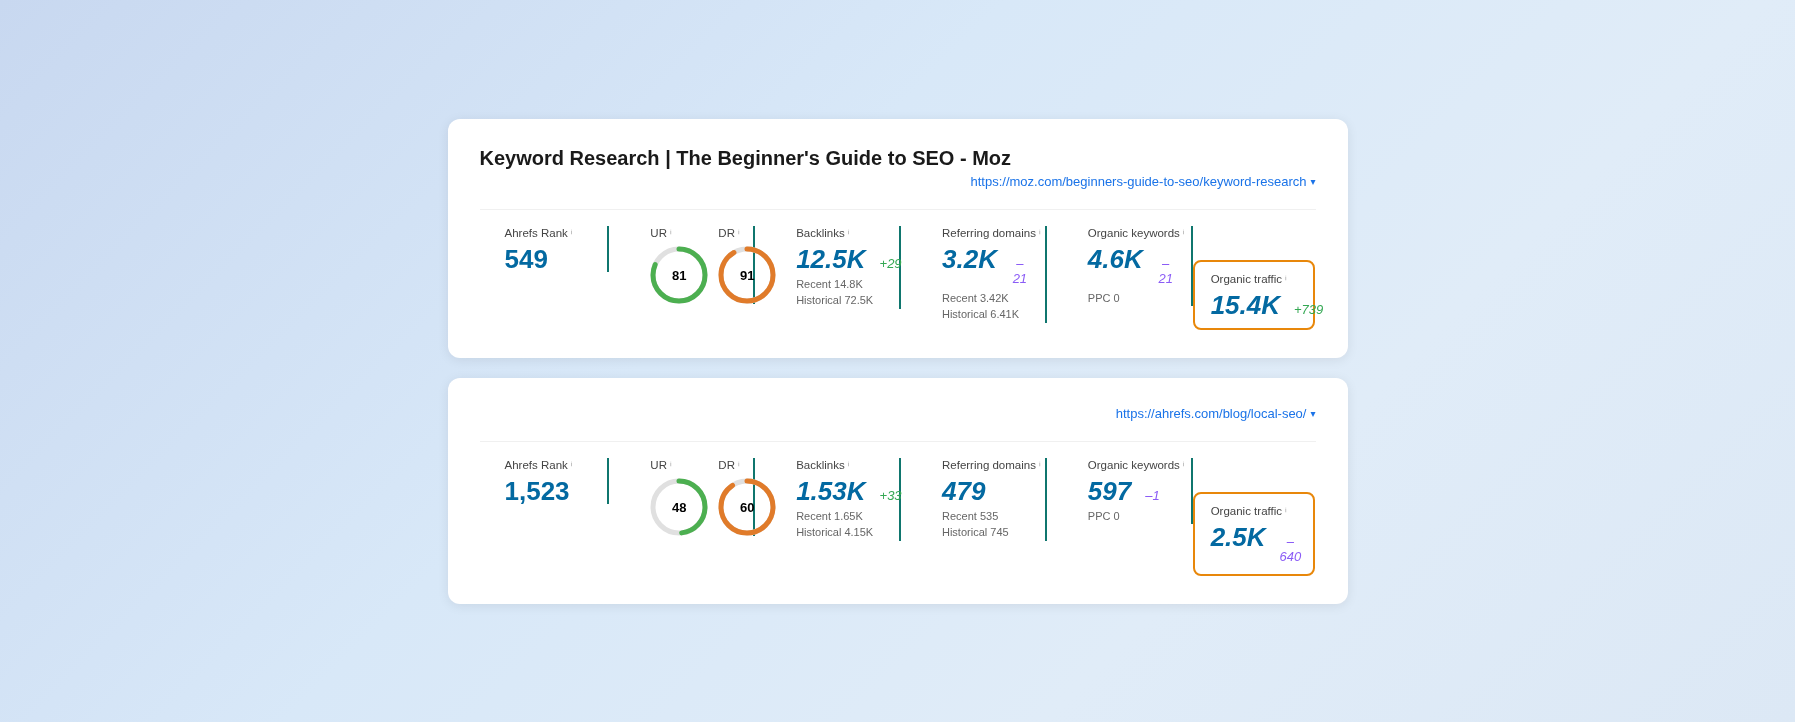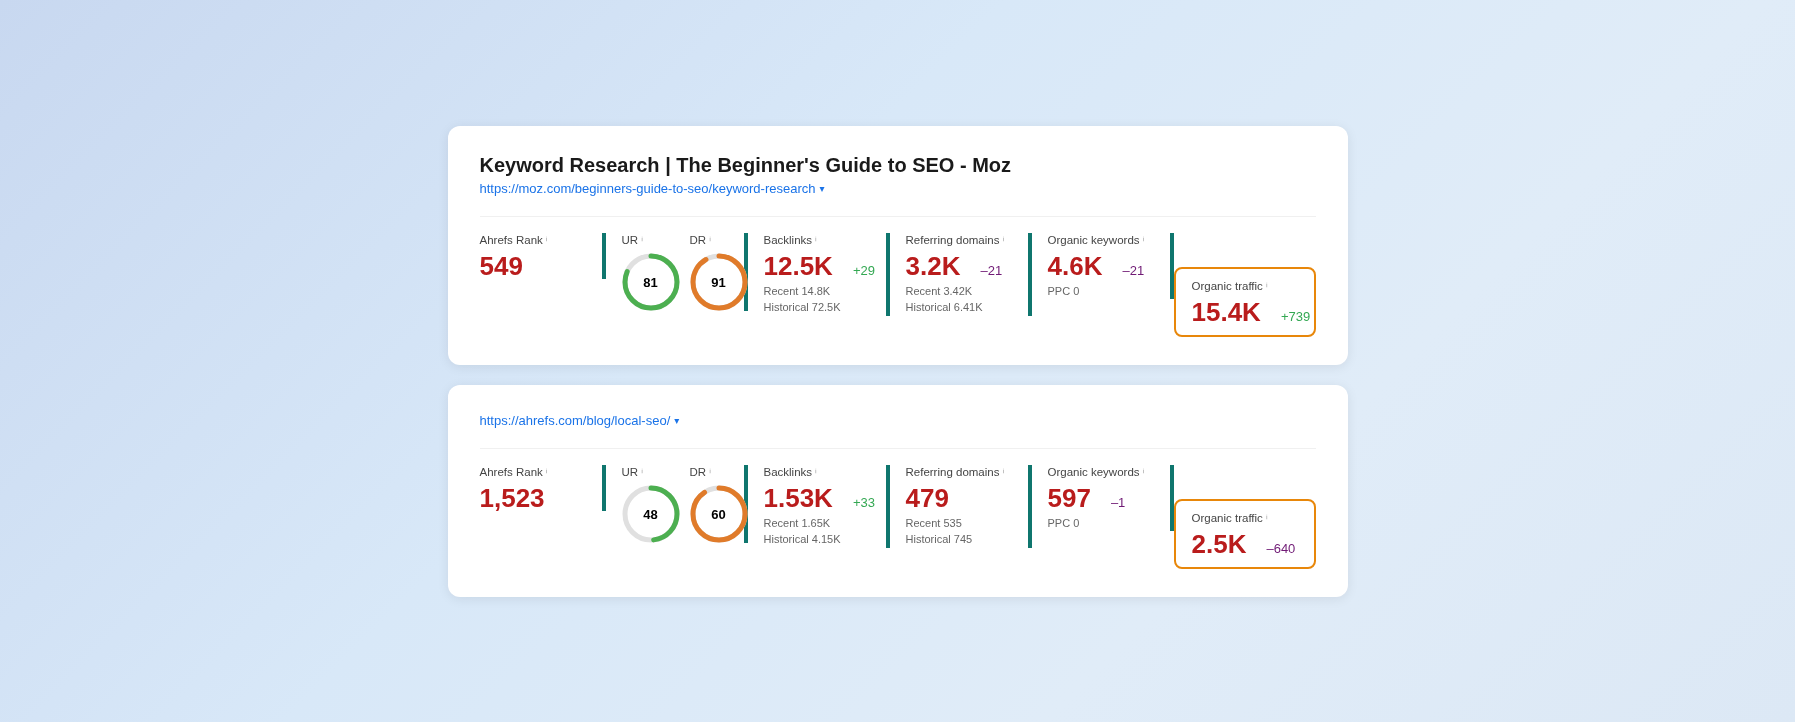--- a/index.html
+++ b/index.html
@@ -31,37 +31,39 @@
       margin-bottom: 4px;
     }
     .card-url {
       font-size: 13px;
       color: #1a73e8;
       display: flex;
       align-items: center;
       gap: 4px;
       margin-bottom: 20px;
       cursor: pointer;
+      justify-content: flex-end;
     }
     .card-url .chevron {
       font-size: 10px;
       color: #1a73e8;
     }
     .metrics-row {
       display: flex;
       align-items: flex-start;
       gap: 0;
       border-top: 1px solid #f0f0f0;
       padding-top: 16px;
     }
     .metric {
       flex: 1;
       padding: 0 16px;
-      border-right: 4px solid #0f766e;
+      border-right: 2px solid #0f766e;
       min-width: 0;
+      margin-left: 25px;
     }
     .metric:first-child {
       padding-left: 0;
     }
     .metric:last-child {
       border-right: none;
     }
     .metric-label {
       font-size: 11.5px;
       color: #444;
@@ -73,43 +75,45 @@
       white-space: nowrap;
     }
     .metric-label .info-icon {
       font-size: 10px;
       color: #999;
       cursor: pointer;
     }
     .metric-value {
       font-size: 26px;
       font-weight: 700;
-      color: #b91c1c;
+      color: #0369a1;
       line-height: 1;
     }
     .metric-sub {
       font-size: 11px;
       color: #666;
       margin-top: 4px;
       line-height: 1.5;
     }
     .metric-change-pos {
       font-size: 13px;
       color: #34a853;
       font-weight: 500;
     }
     .metric-change-neg {
       font-size: 13px;
-      color: #701a75;
+      color: #8b5cf6;
       font-weight: 500;
+      text-align: center;
     }
     .metric-value-row {
       display: flex;
       align-items: baseline;
-      gap: 20px;
+      gap: 14px;
+      font-style: italic;
     }
     .donut-wrapper {
       position: relative;
       width: 58px;
       height: 58px;
       flex-shrink: 0;
     }
     .donut-wrapper svg {
       transform: rotate(-90deg);
     }

